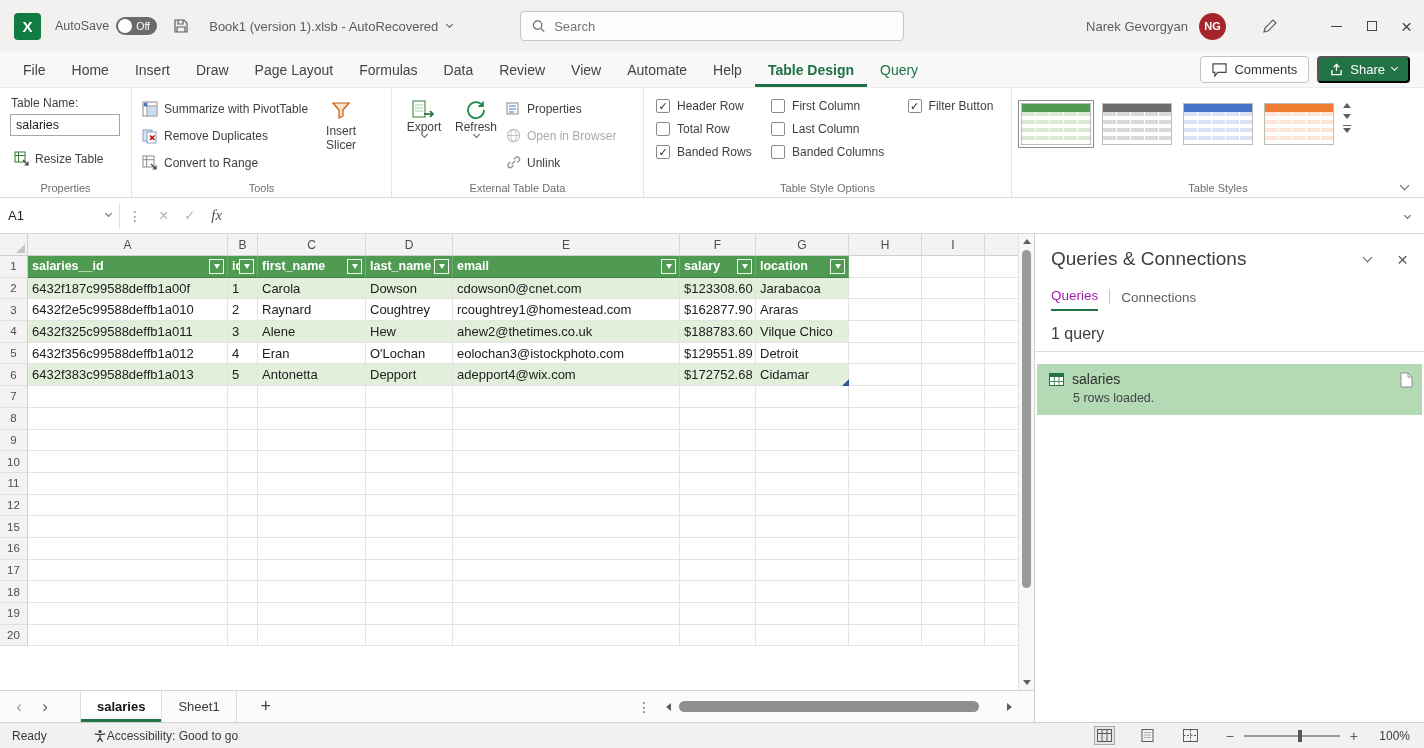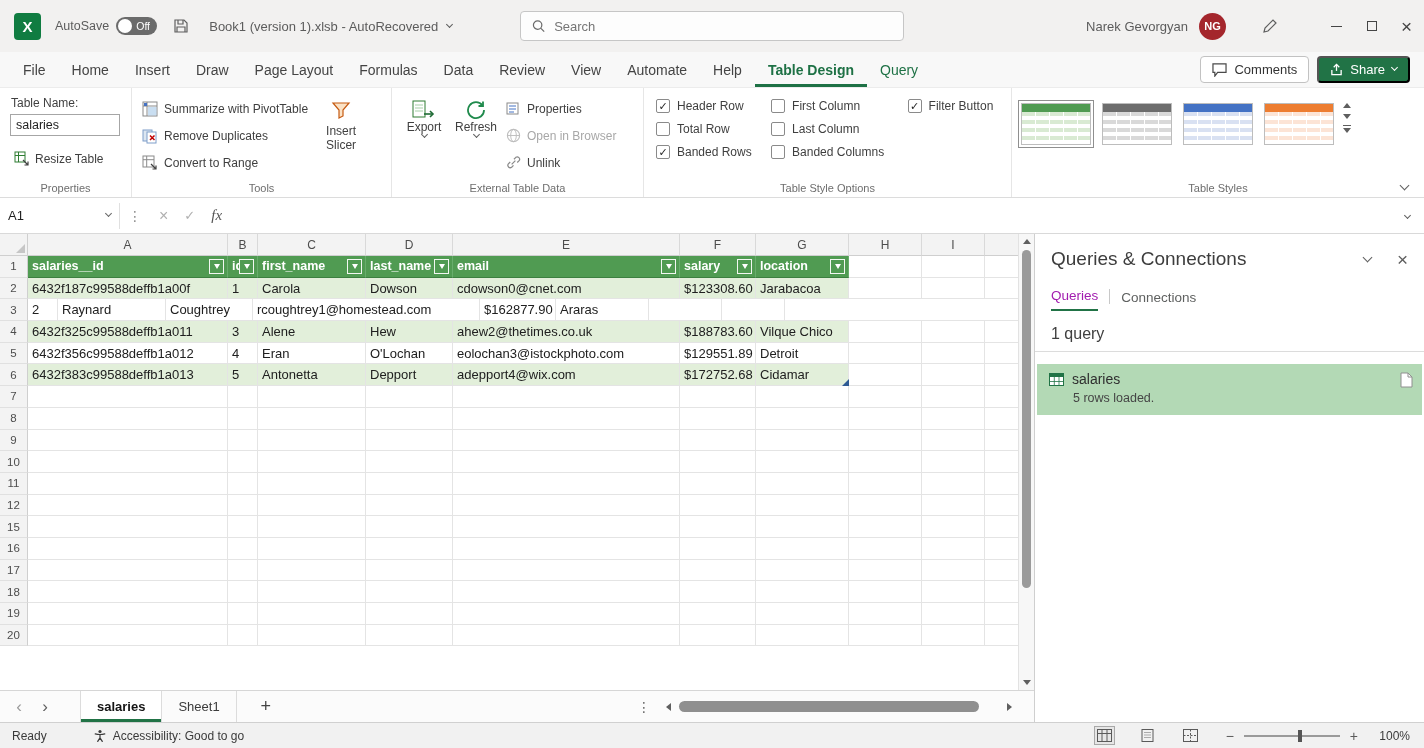--- a/index.html
+++ b/index.html
@@ -158,21 +158,21 @@
   .p-rule { border-bottom:1px solid #dcdcdc; margin:8px -16px 0; }
   .q-item { margin:12px -14px 0; background:var(--qsel); padding:7px 10px 10px 12px; position:relative; }
   .q-line1 { display:flex; align-items:center; gap:8px; font-size:14px; color:#2f2f2f; }
   .q-line2 { margin-left:24px; margin-top:4px; font-size:12.5px; color:#454545; }
   .q-doc { position:absolute; top:8px; right:9px; }
 
   
   .statusbar { height:26px; background:#f1f1f1; border-top:1px solid #d0d0d0; display:flex; align-items:center;
                font-size:12px; color:#3a3a3a; flex:none; }
   .st-ready { margin-left:12px; }
-  .st-acc { margin-left:46px; display:flex; align-items:center; gap:6px; }
+  .st-acc { margin-left:46px; display:flex; align-items:center; gap:0; }
   .st-sp { flex:1; }
   .views { display:flex; align-items:center; gap:24px; margin-right:26px; }
   .view { display:flex; align-items:center; padding:2px; }
   .view.activeview { outline:1px solid #a8a8a8; background:#e6e6e6; }
   .zoomer { display:flex; align-items:center; gap:10px; margin-right:14px; }
   .zsign { font-size:14px; color:#5a5a5a; }
   .ztrack { width:96px; height:2px; background:#9a9a9a; position:relative; }
   .zthumb { position:absolute; left:56%; top:-5px; width:4px; height:12px; background:#555; }
   .zlabel { width:38px; text-align:right; margin-right:14px; }
 </style>
@@ -512,20 +512,21 @@
               <div class="gc banded" style="width: 87px;">Dowson</div>
               <div class="gc banded" style="width: 227px;">cdowson0@cnet.com</div>
               <div class="gc banded" style="width: 76px;">$123308.60</div>
               <div class="gc banded" style="width: 93px;">Jarabacoa</div>
               <div class="gc" style="width: 73px;"></div>
               <div class="gc" style="width: 63px;"></div>
               <div class="gc filler"></div>
             </div>
             <div class="grow">
               <div class="grn">3</div>
+              <div class="gc" style="width: 200px;">6432f2e5c99588deffb1a010</div>
               <div class="gc" style="width: 30px;">2</div>
               <div class="gc" style="width: 108px;">Raynard</div>
               <div class="gc" style="width: 87px;">Coughtrey</div>
               <div class="gc" style="width: 227px;">rcoughtrey1@homestead.com</div>
               <div class="gc" style="width: 76px;">$162877.90</div>
               <div class="gc" style="width: 93px;">Araras</div>
               <div class="gc" style="width: 73px;"></div>
               <div class="gc" style="width: 63px;"></div>
               <div class="gc filler"></div>
             </div>

